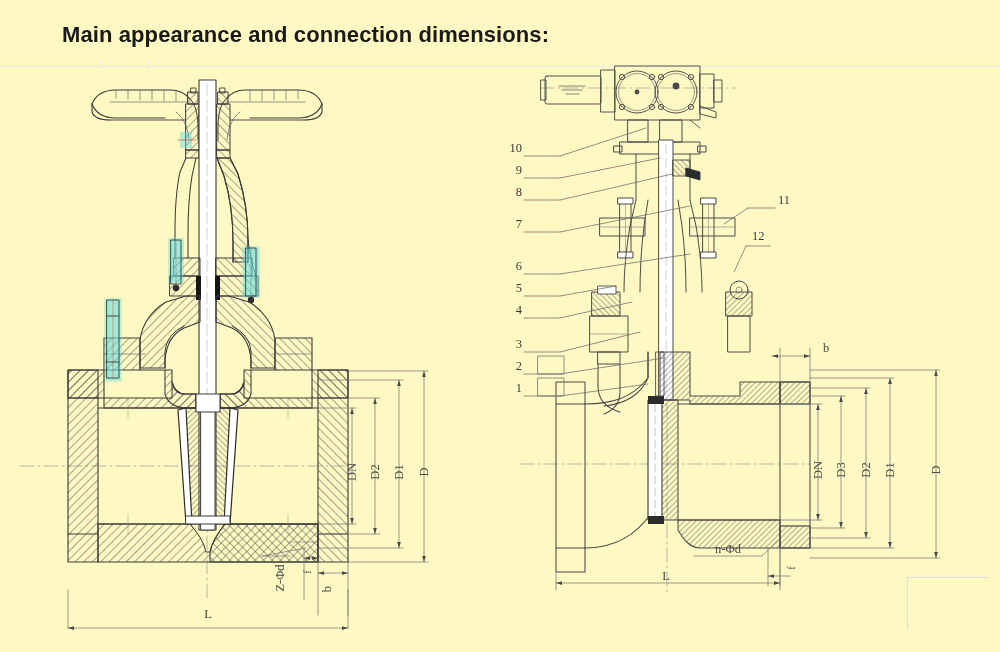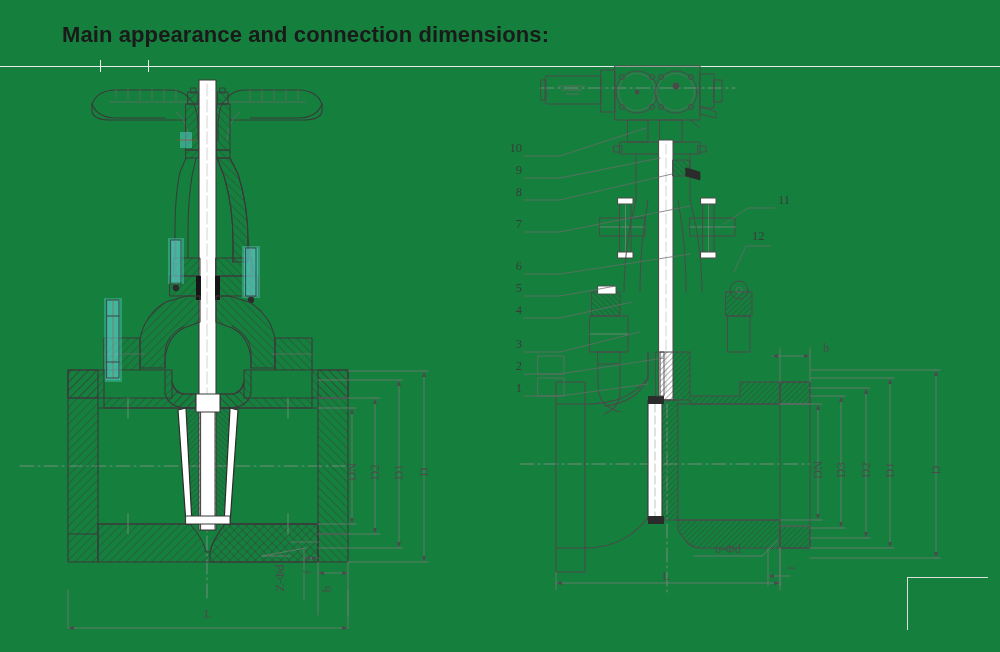--- a/index.html
+++ b/index.html
@@ -4,21 +4,21 @@
 <title>Main appearance and connection dimensions</title>
 <style>
   html,body{margin:0;padding:0;}
   body{
     width:1000px;height:652px;
     background:#ffffff;
     font-family:"Liberation Sans", sans-serif;
     overflow:hidden;
     position:relative;
   }
-  #page{position:relative;width:1000px;height:652px;background:#15803d;}
+  #page{position:relative;width:1000px;height:652px;background:#fef9c3;}
 
   .heading{
     position:absolute;
     left:62px; top:22px;
     font-size:22px;
     font-weight:bold;
     color:#1a1a1a;
     letter-spacing:.1px;
     white-space:nowrap;
   }

